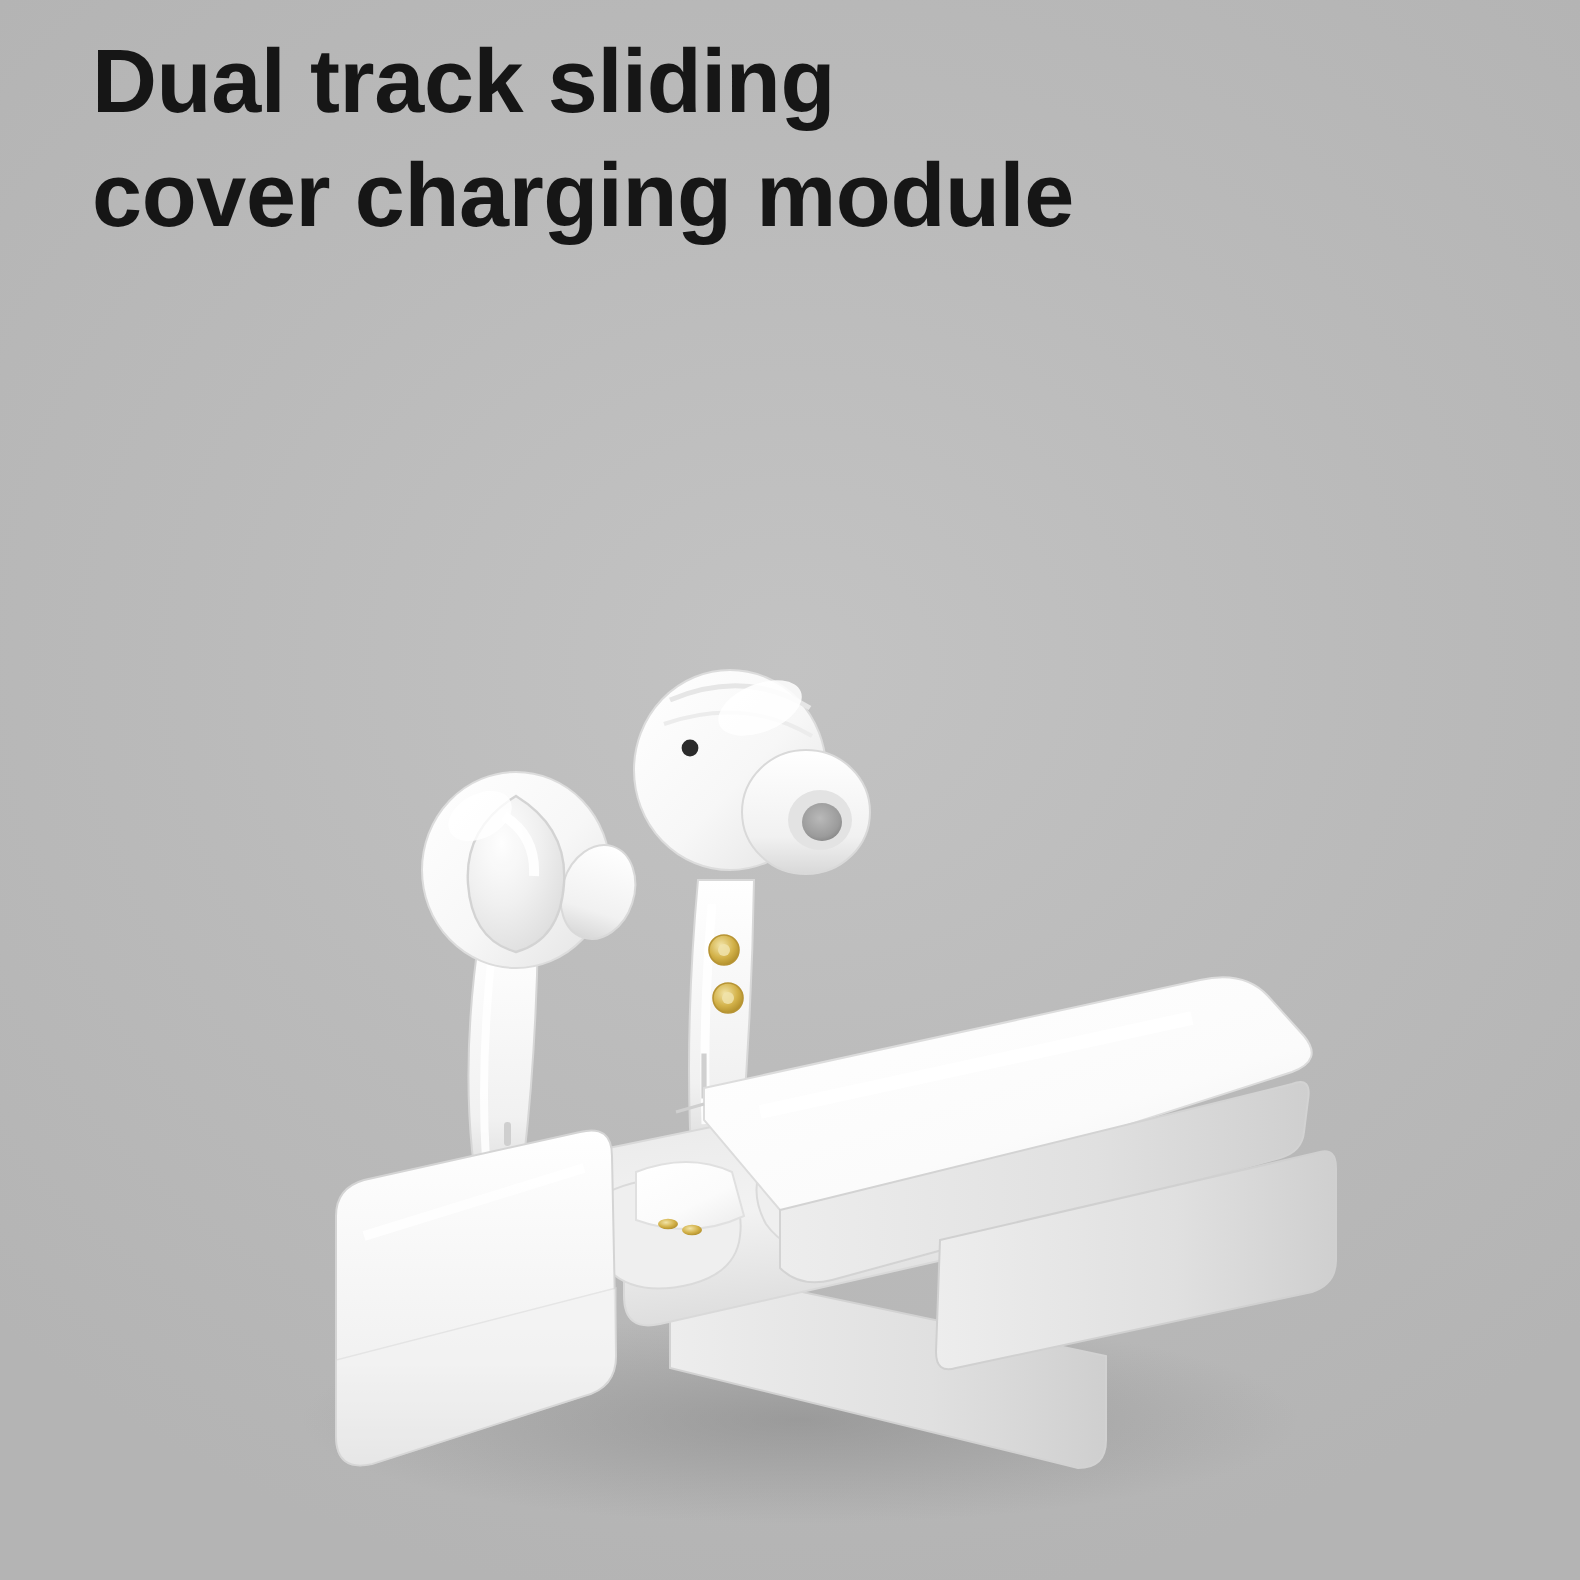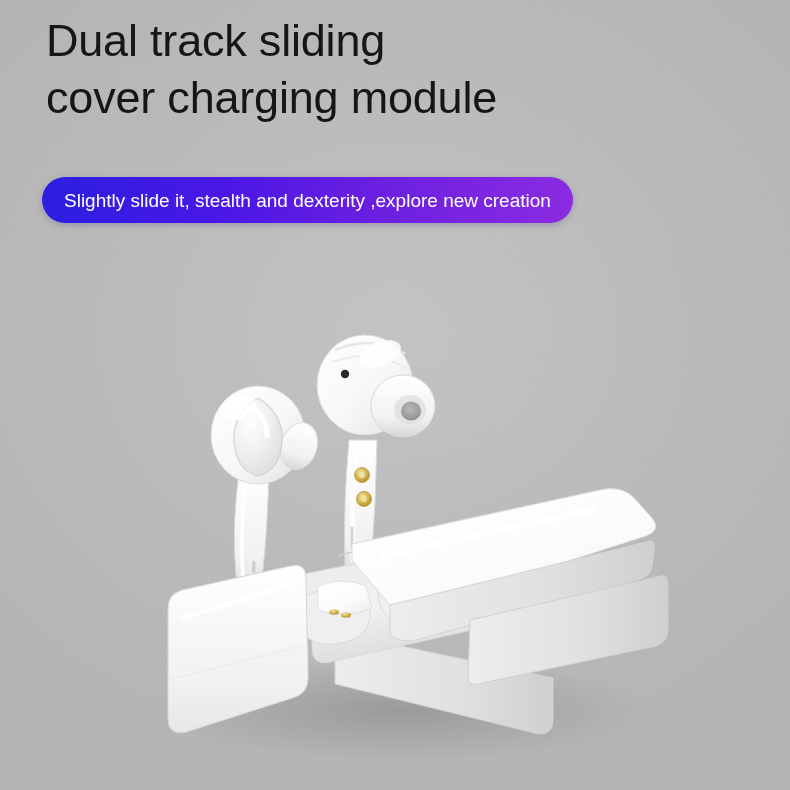--- a/index.html
+++ b/index.html
@@ -21,21 +21,21 @@
 
   
   .headline {
     position: absolute;
     left: 46px;
     top: 12px;
     width: 660px;
     color: #161616;
     font-size: 45px;
     line-height: 57px;
-    font-weight: 400;
+    font-weight: 700;
     letter-spacing: -0.2px;
     white-space: pre-line;
   }
 
   
   .pill {
     position: absolute;
     left: 42px;
     top: 177px;
     height: 46px;
@@ -65,23 +65,20 @@
   .stage svg { display: block; width: 790px; height: 510px; }
 </style>
 </head>
 <body>
 
 <div class="page">
 
   <div class="headline">Dual track sliding
 cover charging module</div>
 
-  <div class="pill">
-    <span class="pill-text">Slightly slide it, stealth and dexterity ,explore new creation</span>
-  </div>
 
   <div class="stage">
     <svg viewBox="0 0 790 510" xmlns="http://www.w3.org/2000/svg" aria-hidden="true">
       <defs>
         <linearGradient id="whA" x1="0" y1="0" x2="1" y2="1">
           <stop offset="0%" stop-color="#ffffff"></stop>
           <stop offset="55%" stop-color="#f7f7f7"></stop>
           <stop offset="100%" stop-color="#e2e2e2"></stop>
         </linearGradient>
         <linearGradient id="whB" x1="0" y1="0" x2="0" y2="1">

